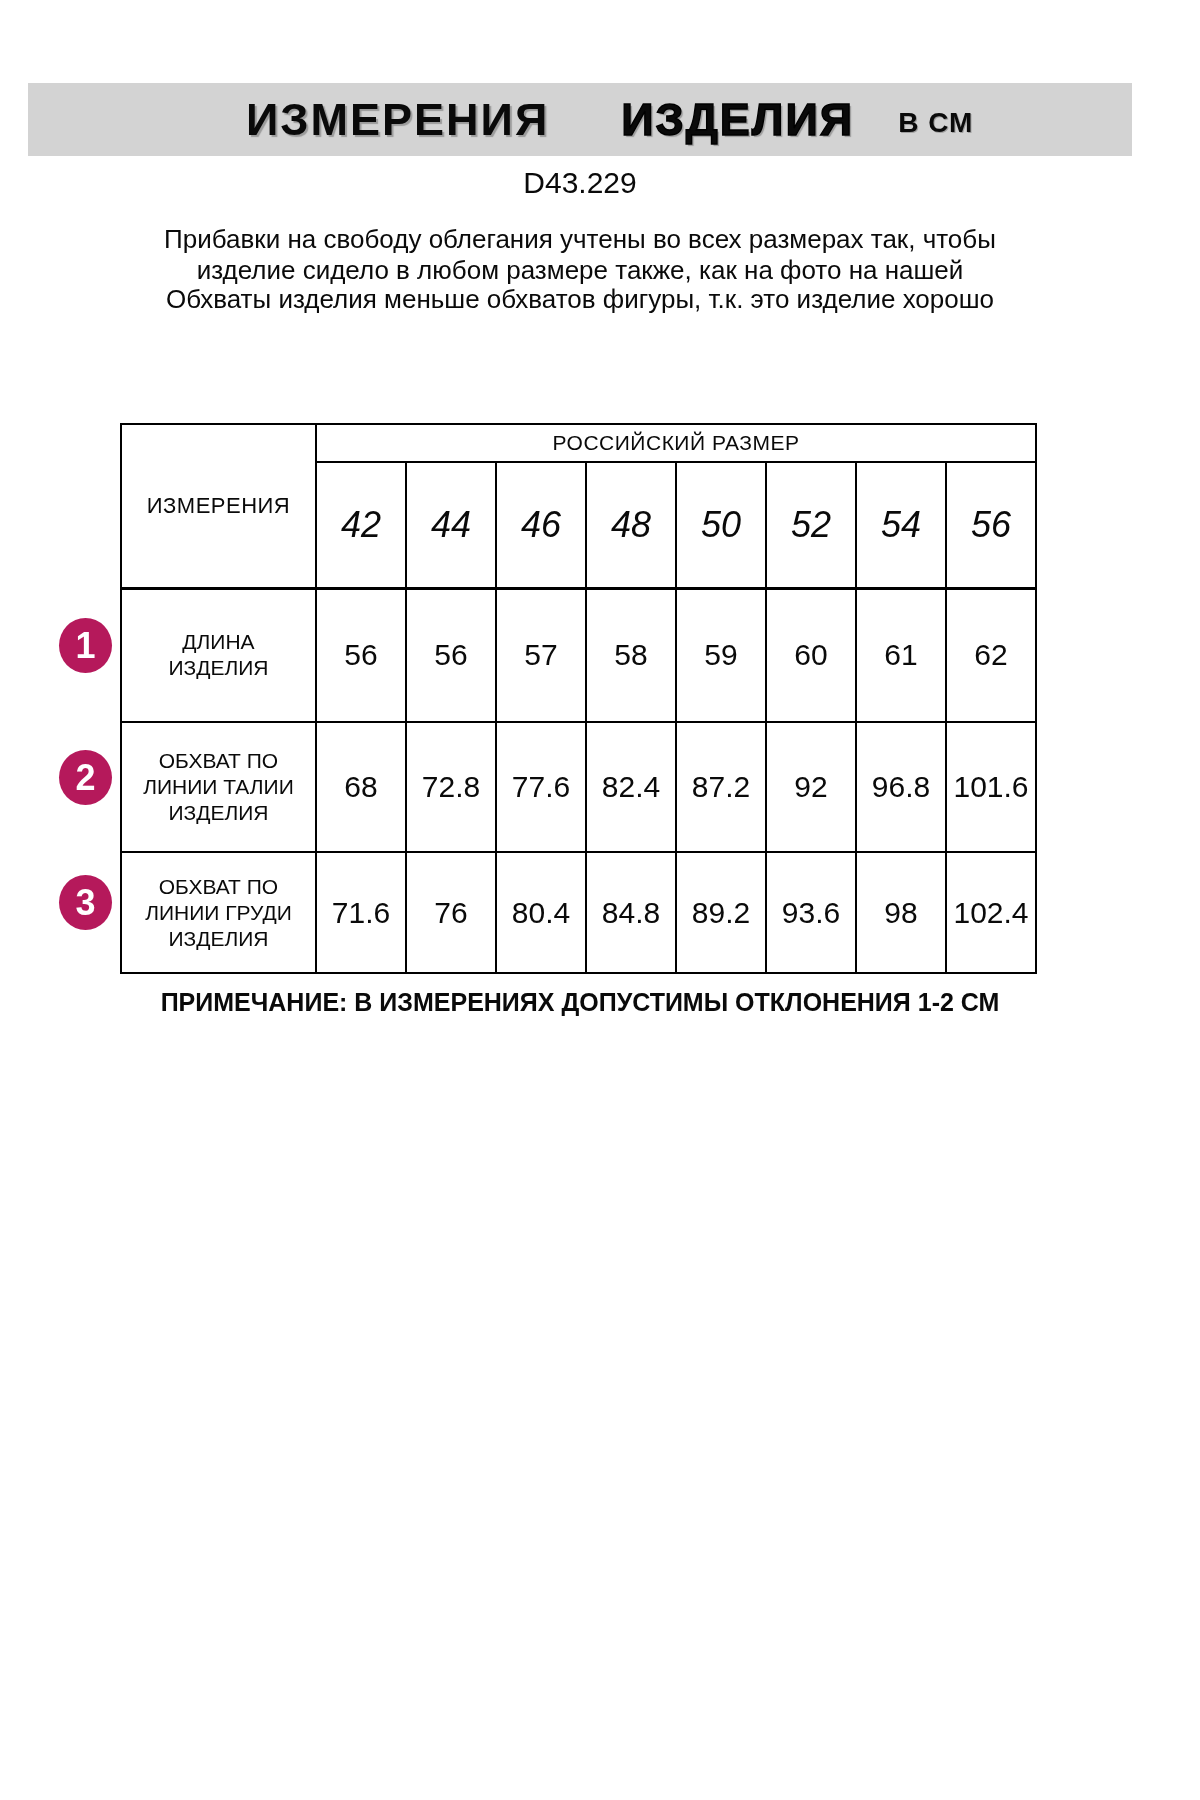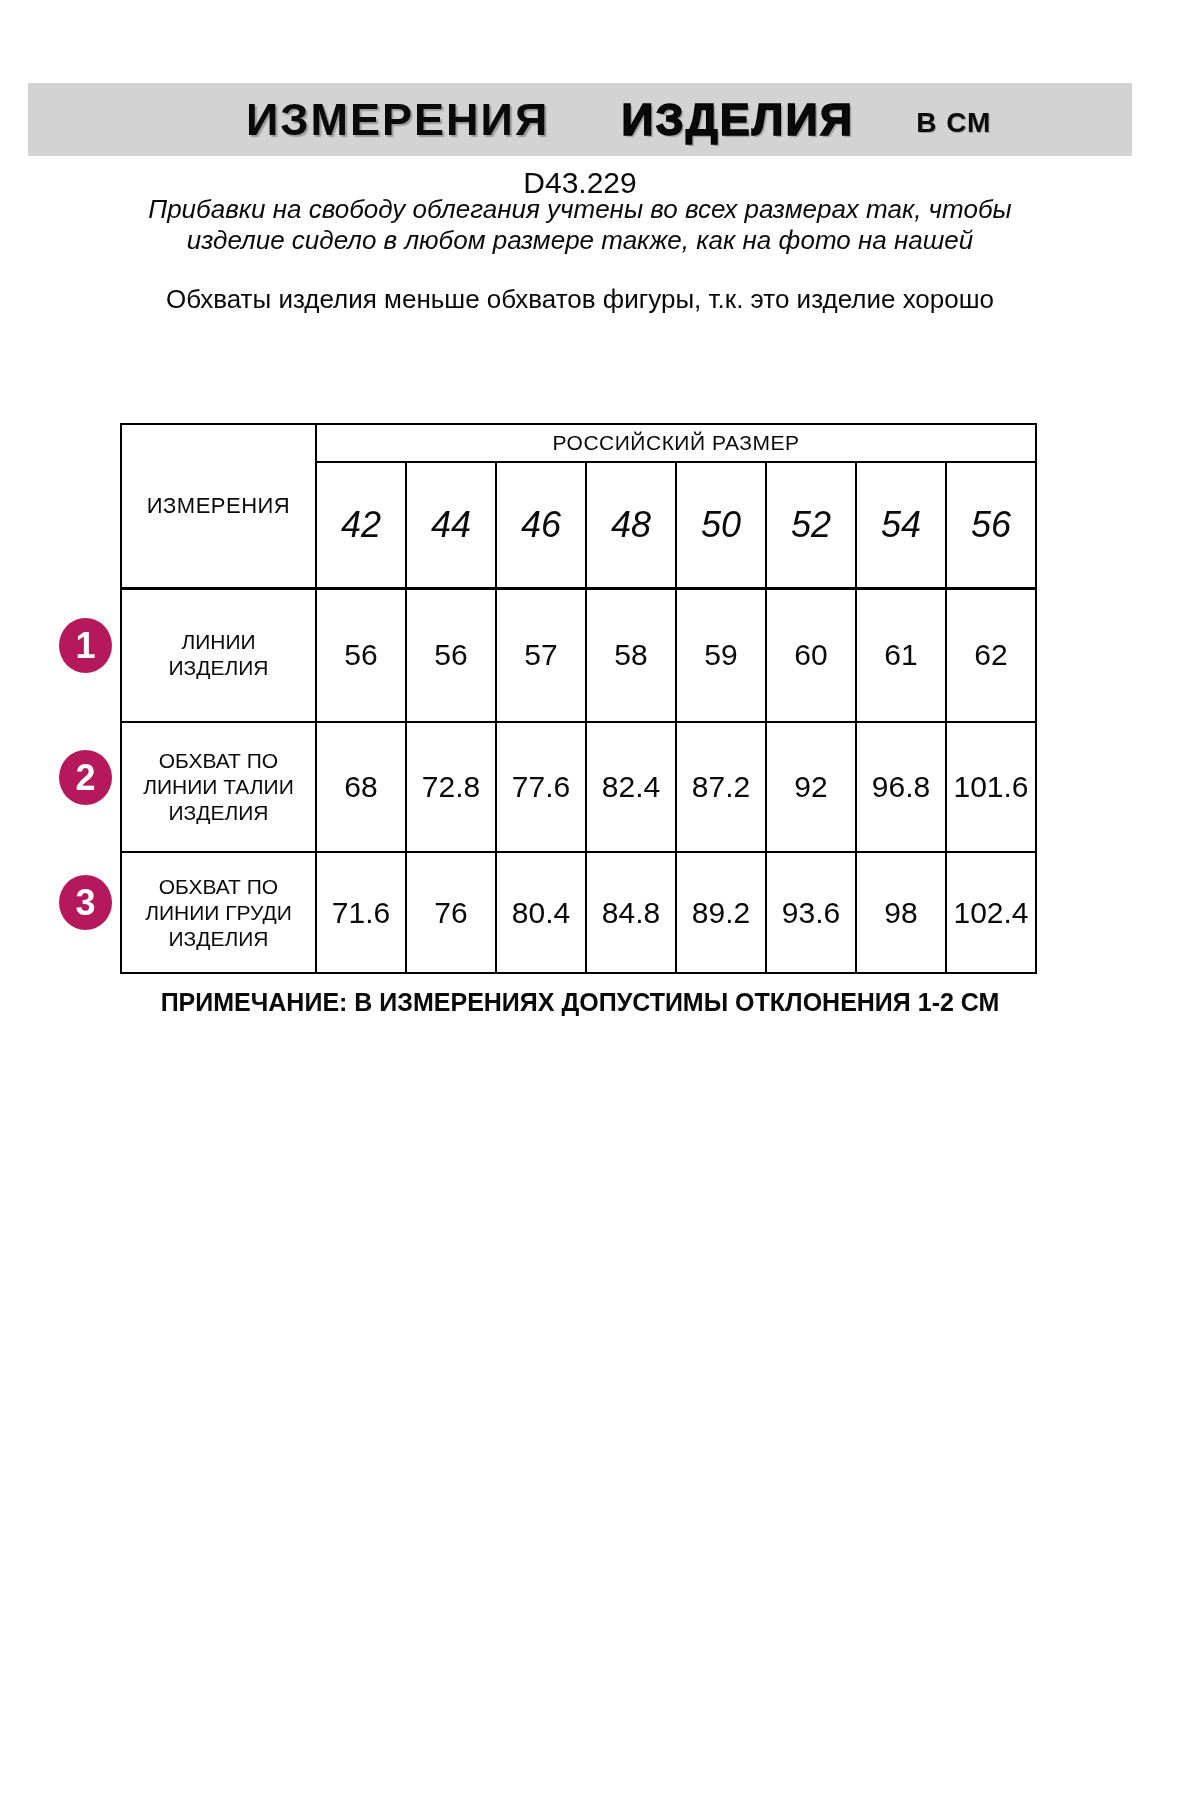--- a/index.html
+++ b/index.html
@@ -35,35 +35,35 @@
     text-shadow: 2px 2px 1px rgba(110,110,110,0.55);
   }
   .title-word.strong {
     -webkit-text-stroke: 1.4px #000;
     margin-left: 72px;
   }
   .title-unit {
     font-size: 28px;
     font-weight: bold;
     letter-spacing: 1px;
-    margin-left: 62px;
+    margin-left: 44px;
     margin-top: 6px;
     text-shadow: 1px 1px 0 rgba(110,110,110,0.5);
     white-space: nowrap;
   }
 
   
   .center-col {
     position: absolute;
     left: 0; width: 1160px;
     text-align: center;
   }
   .model-code { top: 166px; font-size: 30px; }
   .para { font-size: 26px; line-height: 31px; }
-  .para-1 { top: 194px; font-style: italic; }
+  .para-1 { top: 224px; }
   .para-2 { top: 284px; }
 
   
   .size-table-wrap { position: absolute; left: 120px; top: 423px; }
   table.size-table {
     border-collapse: collapse;
     table-layout: fixed;
     width: 915px;
   }
   table.size-table col.c-label { width: 195px; }
@@ -159,21 +159,21 @@
         <td class="cell-size">44</td>
         <td class="cell-size">46</td>
         <td class="cell-size">48</td>
         <td class="cell-size">50</td>
         <td class="cell-size">52</td>
         <td class="cell-size">54</td>
         <td class="cell-size">56</td>
       </tr>
       <tr class="r-data-1">
         <td class="cell-row-label">
-          <div>ЛИНИИ</div>
+          <div>ДЛИНА</div>
           <div>ИЗДЕЛИЯ</div>
         </td>
         <td class="cell-value">56</td>
         <td class="cell-value">56</td>
         <td class="cell-value">57</td>
         <td class="cell-value">58</td>
         <td class="cell-value">59</td>
         <td class="cell-value">60</td>
         <td class="cell-value">61</td>
         <td class="cell-value">62</td>

